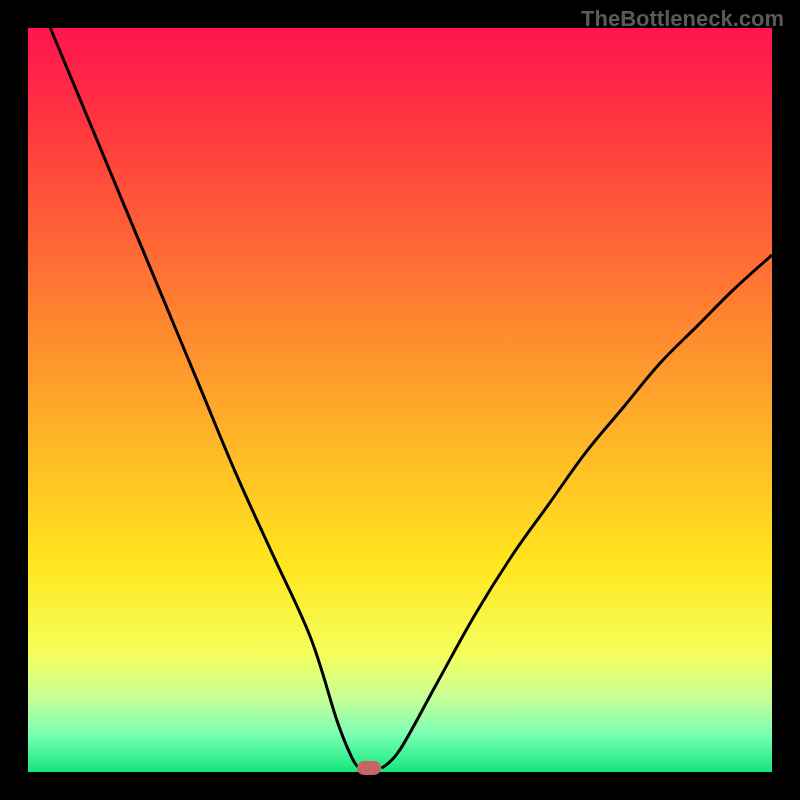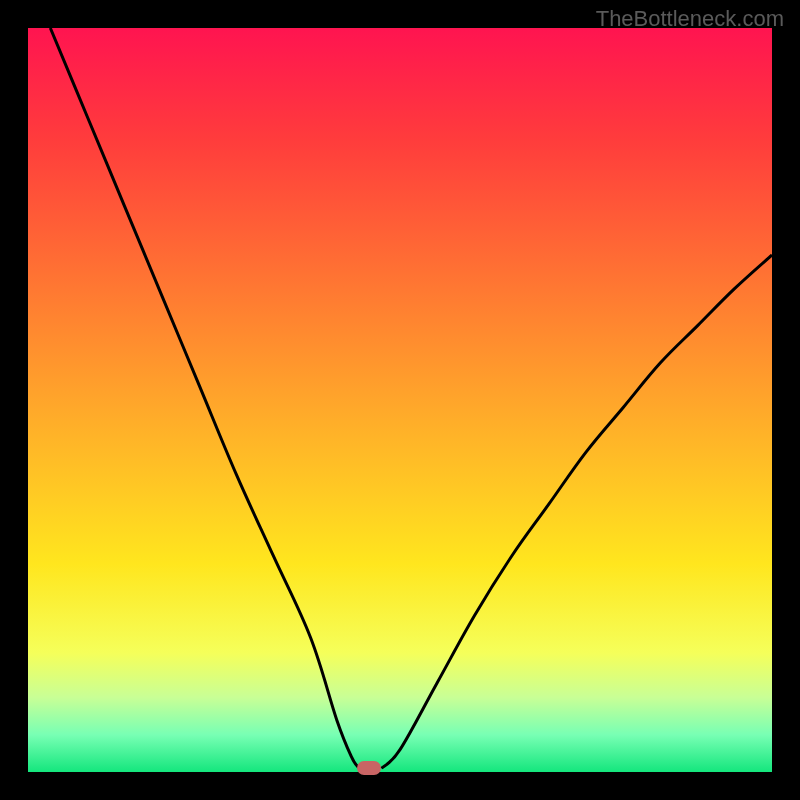--- a/index.html
+++ b/index.html
@@ -1,17 +1,17 @@
 <!DOCTYPE html>
 <html><head>
   <meta charset="utf-8">
   <style>
     * { margin: 0; padding: 0; box-sizing: border-box; }
     body { width: 800px; height: 800px; background: #000; position: relative; overflow: hidden; font-family: Arial, sans-serif; }
-    .watermark { position: absolute; top: 6px; right: 16px; color: #5a5a5a; font-size: 22px; font-weight: 400; z-index: 10; }
+    .watermark { position: absolute; top: 6px; right: 16px; color: #5a5a5a; font-size: 22px; font-weight: 700; z-index: 10; }
     .plot-area { position: absolute; top: 28px; left: 28px; width: 744px; height: 744px; }
     .gradient-bg { position: absolute; top: 0; left: 0; width: 100%; height: 100%; }
     .curve-svg { position: absolute; top: 0; left: 0; width: 100%; height: 100%; }
     .marker { position: absolute; width: 24px; height: 14px; background: #c86464; border-radius: 7px; transform: translate(-50%, -50%); }
   </style>
 </head>
 <body>
 
 <div class="watermark">TheBottleneck.com</div>
 

